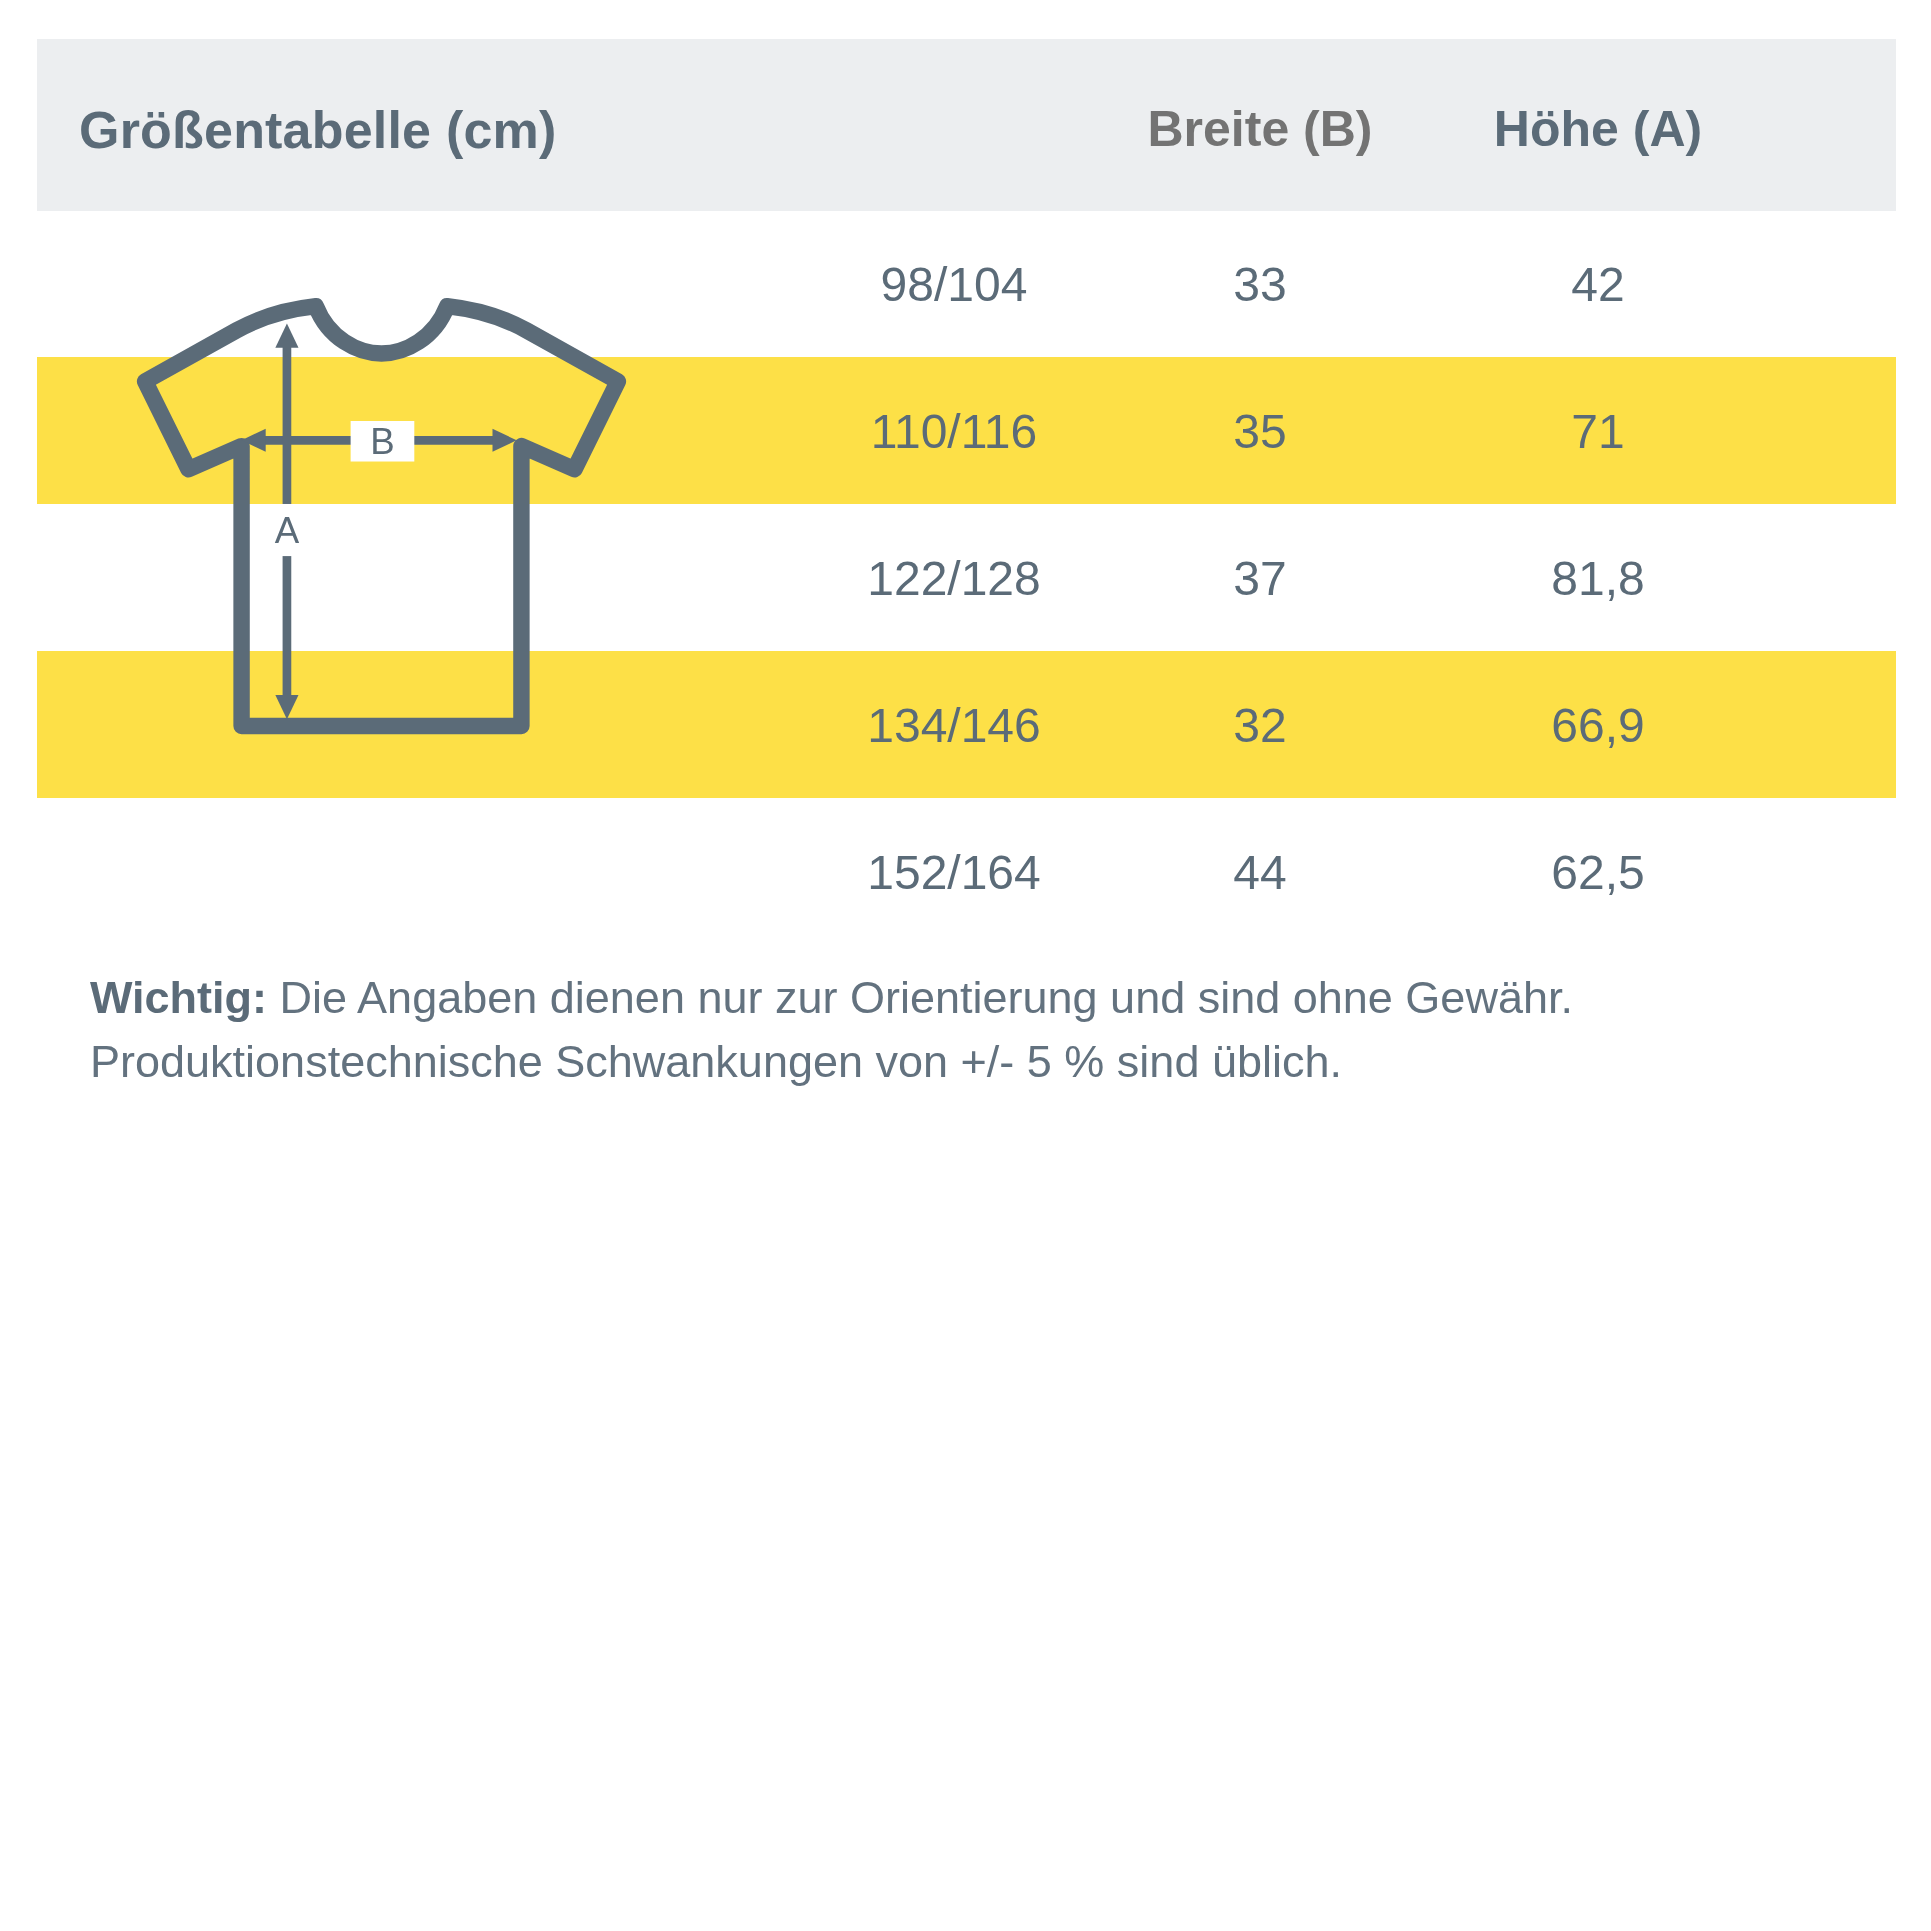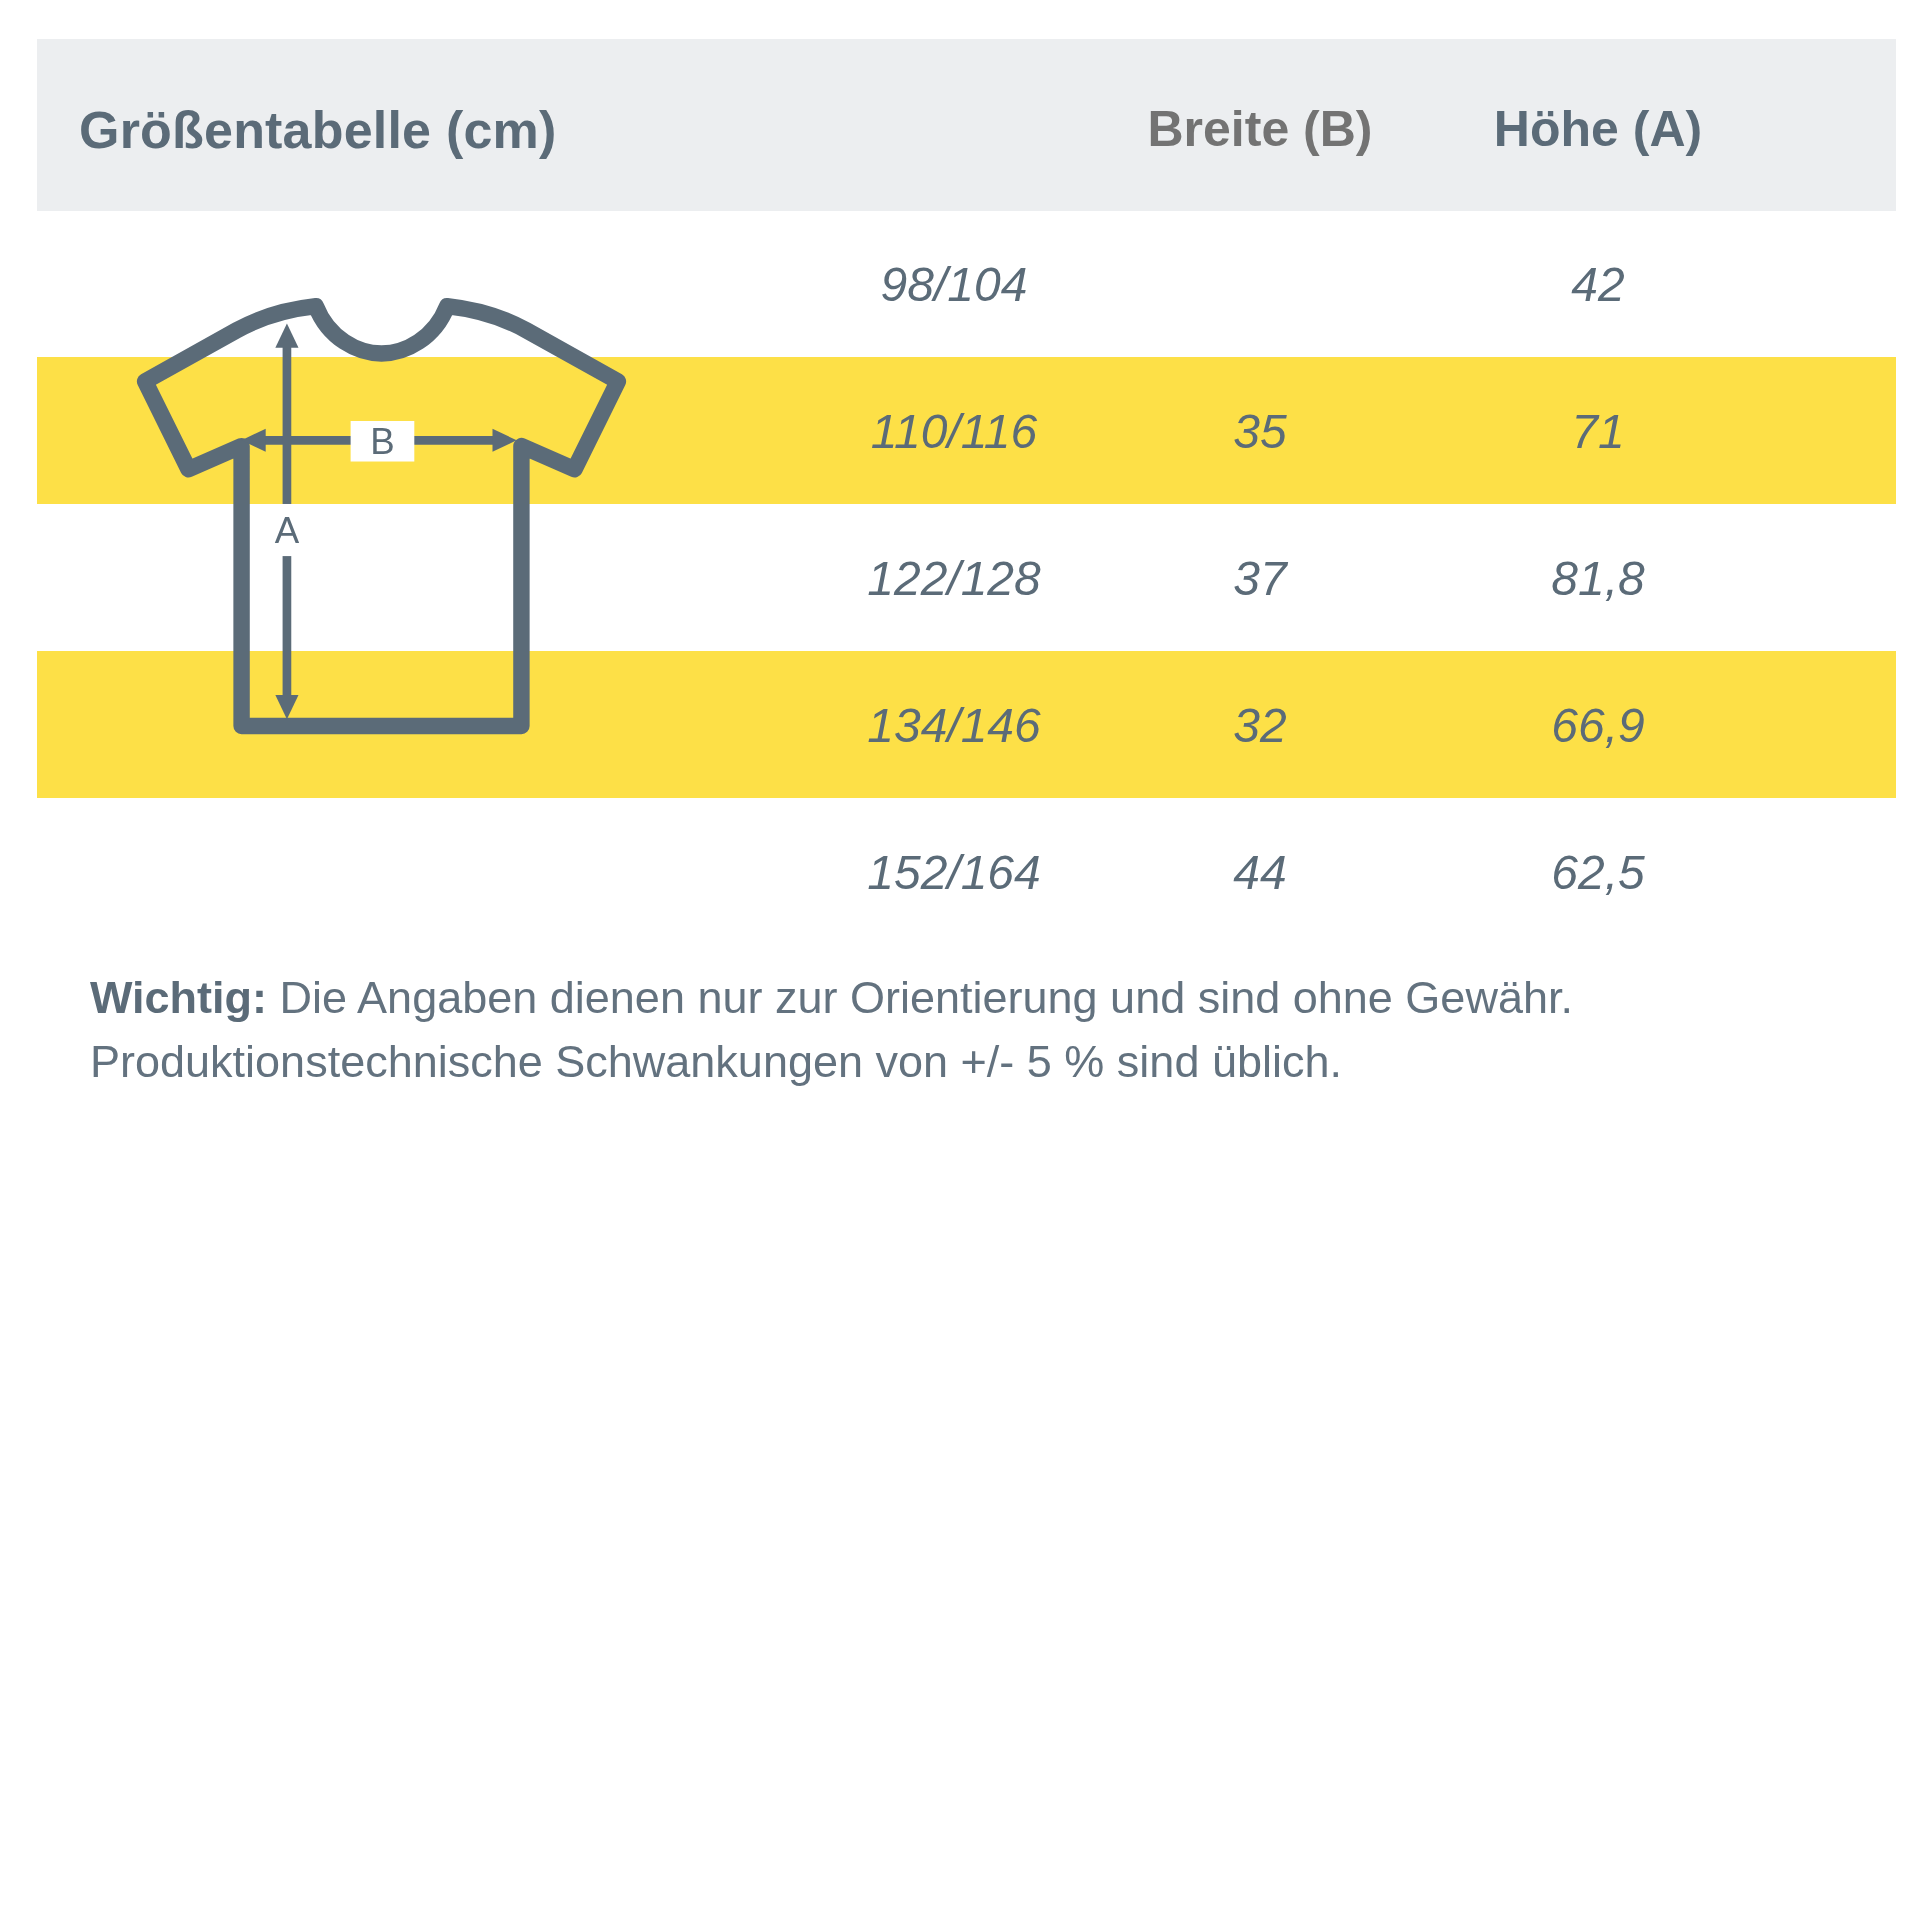--- a/index.html
+++ b/index.html
@@ -72,21 +72,20 @@
   
   .rows {
     position: absolute;
     left: 37px;
     top: 210px;
     width: 1859px;
   }
   .row {
     position: relative;
     height: 147px;
-    font-style: italic;
   }
   .row.alt {
     background: #fde047;
   }
   .row .cell {
     position: absolute;
     top: 50%;
     transform: translateY(-50%);
     font-size: 48px;
     color: #5b6b78;
@@ -138,20 +137,21 @@
   <div class="header-band"></div>
 
   <div class="header-title">Größentabelle (cm)</div>
   <div class="header-col-width">Breite (B)</div>
   <div class="header-col-height">Höhe (A)</div>
 
   <div class="rows">
 
     <div class="row">
       <div class="cell cell-size">98/104</div>
+      <div class="cell cell-width">33</div>
       <div class="cell cell-height">42</div>
     </div>
 
     <div class="row alt">
       <div class="cell cell-size">110/116</div>
       <div class="cell cell-width">35</div>
       <div class="cell cell-height">71</div>
     </div>
 
     <div class="row">

